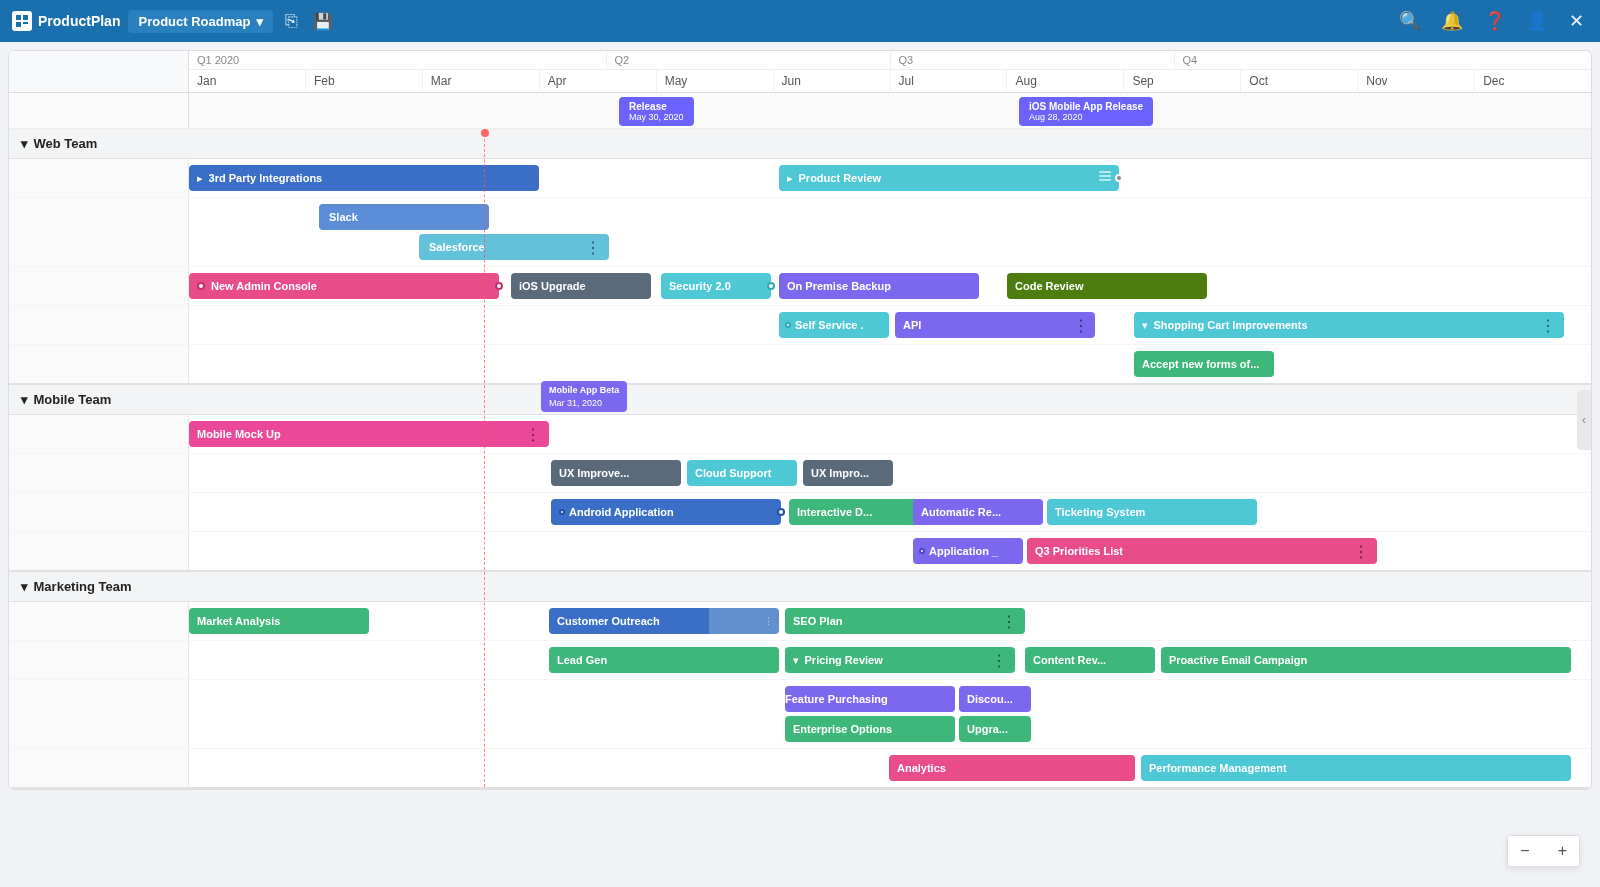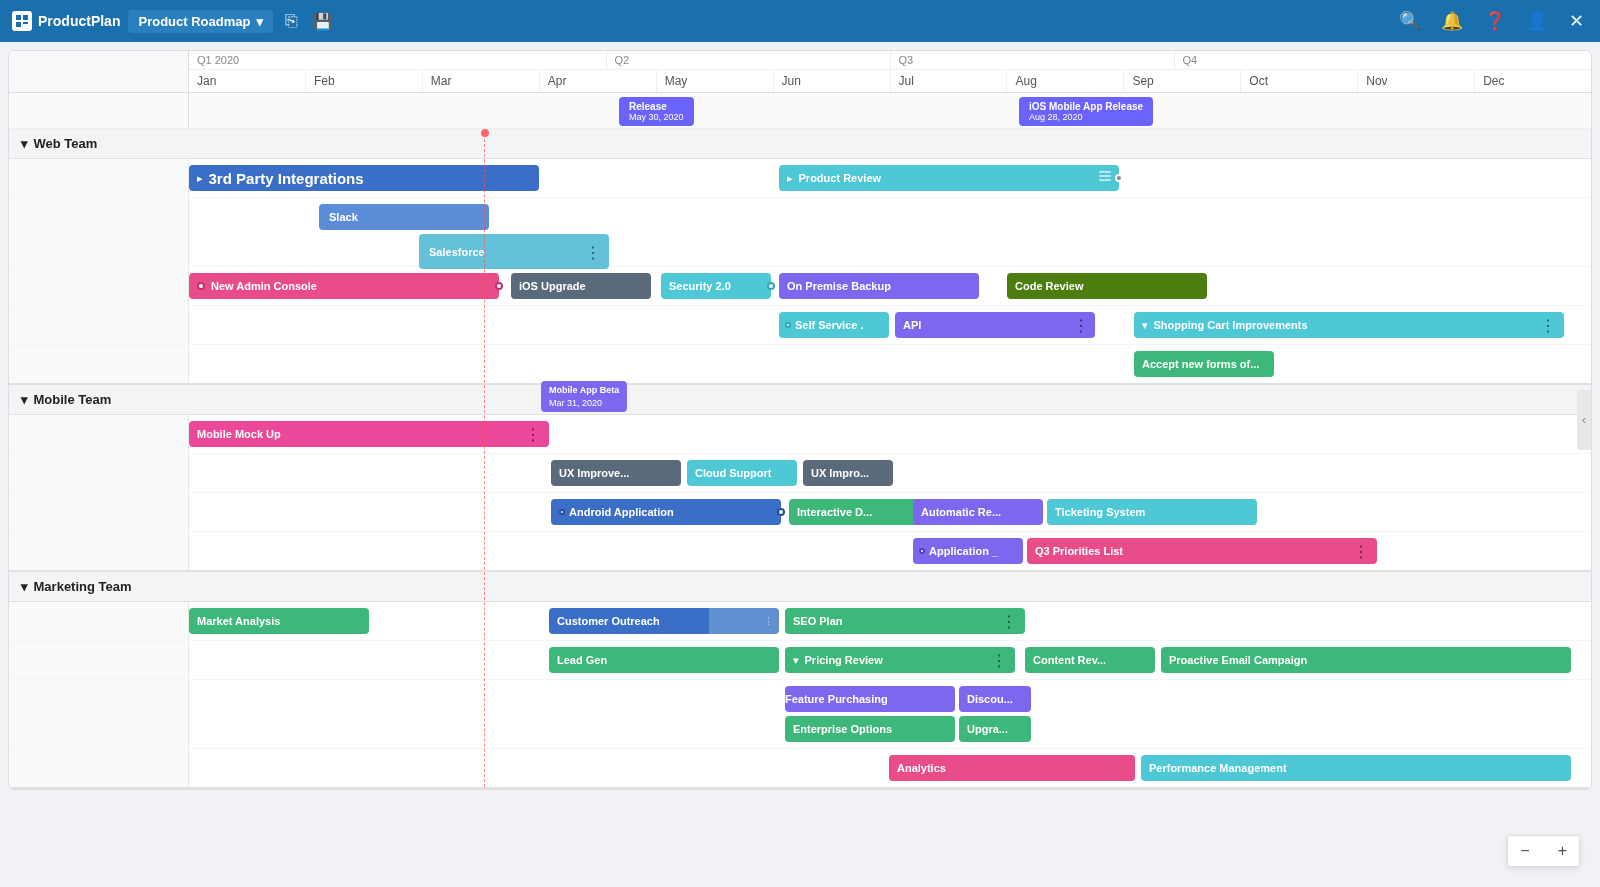--- a/index.html
+++ b/index.html
@@ -152,21 +152,21 @@
         <span>▾</span>
         <span>Web Team</span>
       </div>
 
       <div style="display:grid; grid-template-columns:180px 1fr; min-height:38px; align-items:center; border-bottom:1px solid #f5f5f5;">
         <div style="border-right:1px solid #e8e8e8; background:#fafafa; height:100%;"></div>
         <div style="position:relative; height:38px;">
 
           <div style="position:absolute; left:0; top:6px; width:350px; height:26px; background:#3b6fc7; border-radius:4px; display:flex; align-items:center; padding:0 8px; gap:6px; cursor:pointer;">
             <span style="color:white; font-size:11px;">▸</span>
-            <span style="color:white; font-size:15px; font-weight:600; overflow:hidden; text-overflow:ellipsis; white-space:nowrap;">3rd Party Integrations</span>
+            <span style="color:white; font-size:11px; font-weight:600; overflow:hidden; text-overflow:ellipsis; white-space:nowrap;">3rd Party Integrations</span>
           </div>
 
           <div style="position:absolute; left:590px; top:6px; width:340px; height:26px; background:#4dc8d4; border-radius:4px; display:flex; align-items:center; padding:0 8px; gap:6px; cursor:pointer;">
             <span style="color:white; font-size:11px;">▸</span>
             <span style="color:white; font-size:11px; font-weight:600;">Product Review</span>
 
             <div style="position:absolute; right:8px; top:50%; transform:translateY(-50%); width:12px; height:14px; display:flex; flex-direction:column; gap:2px; opacity:0.6;">
               <div style="height:2px; background:white; border-radius:1px;"></div>
               <div style="height:2px; background:white; border-radius:1px;"></div>
               <div style="height:2px; background:white; border-radius:1px;"></div>
@@ -176,21 +176,21 @@
           </div>
         </div>
       </div>
 
       <div style="display:grid; grid-template-columns:180px 1fr; min-height:68px; align-items:center; border-bottom:1px solid #f5f5f5;">
         <div style="border-right:1px solid #e8e8e8; background:#fafafa; height:100%;"></div>
         <div style="position:relative; height:68px;">
           <div style="position:absolute; left:130px; top:6px; width:170px; height:26px; background:#5b8dd9; border-radius:4px; display:flex; align-items:center; padding:0 10px; cursor:pointer;">
             <span style="color:white; font-size:11px; font-weight:600;">Slack</span>
           </div>
-          <div style="position:absolute; left:230px; top:36px; width:190px; height:35px; background:#63c2d9; border-radius:4px; display:flex; align-items:center; padding:0 10px; cursor:pointer;">
+          <div style="position:absolute; left:230px; top:36px; width:190px; height:26px; background:#63c2d9; border-radius:4px; display:flex; align-items:center; padding:0 10px; cursor:pointer;">
             <span style="color:white; font-size:11px; font-weight:600;">Salesforce</span>
             <div style="position:absolute; right:8px; top:50%; transform:translateY(-50%); opacity:0.6;">⋮</div>
           </div>
         </div>
       </div>
 
       <div style="display:grid; grid-template-columns:180px 1fr; min-height:38px; align-items:center; border-bottom:1px solid #f5f5f5;">
         <div style="border-right:1px solid #e8e8e8; background:#fafafa; height:100%;"></div>
         <div style="position:relative; height:38px;">
           <div style="position:absolute; left:0; top:6px; width:310px; height:26px; background:#e84d8a; border-radius:4px; display:flex; align-items:center; padding:0 8px; cursor:pointer;">

